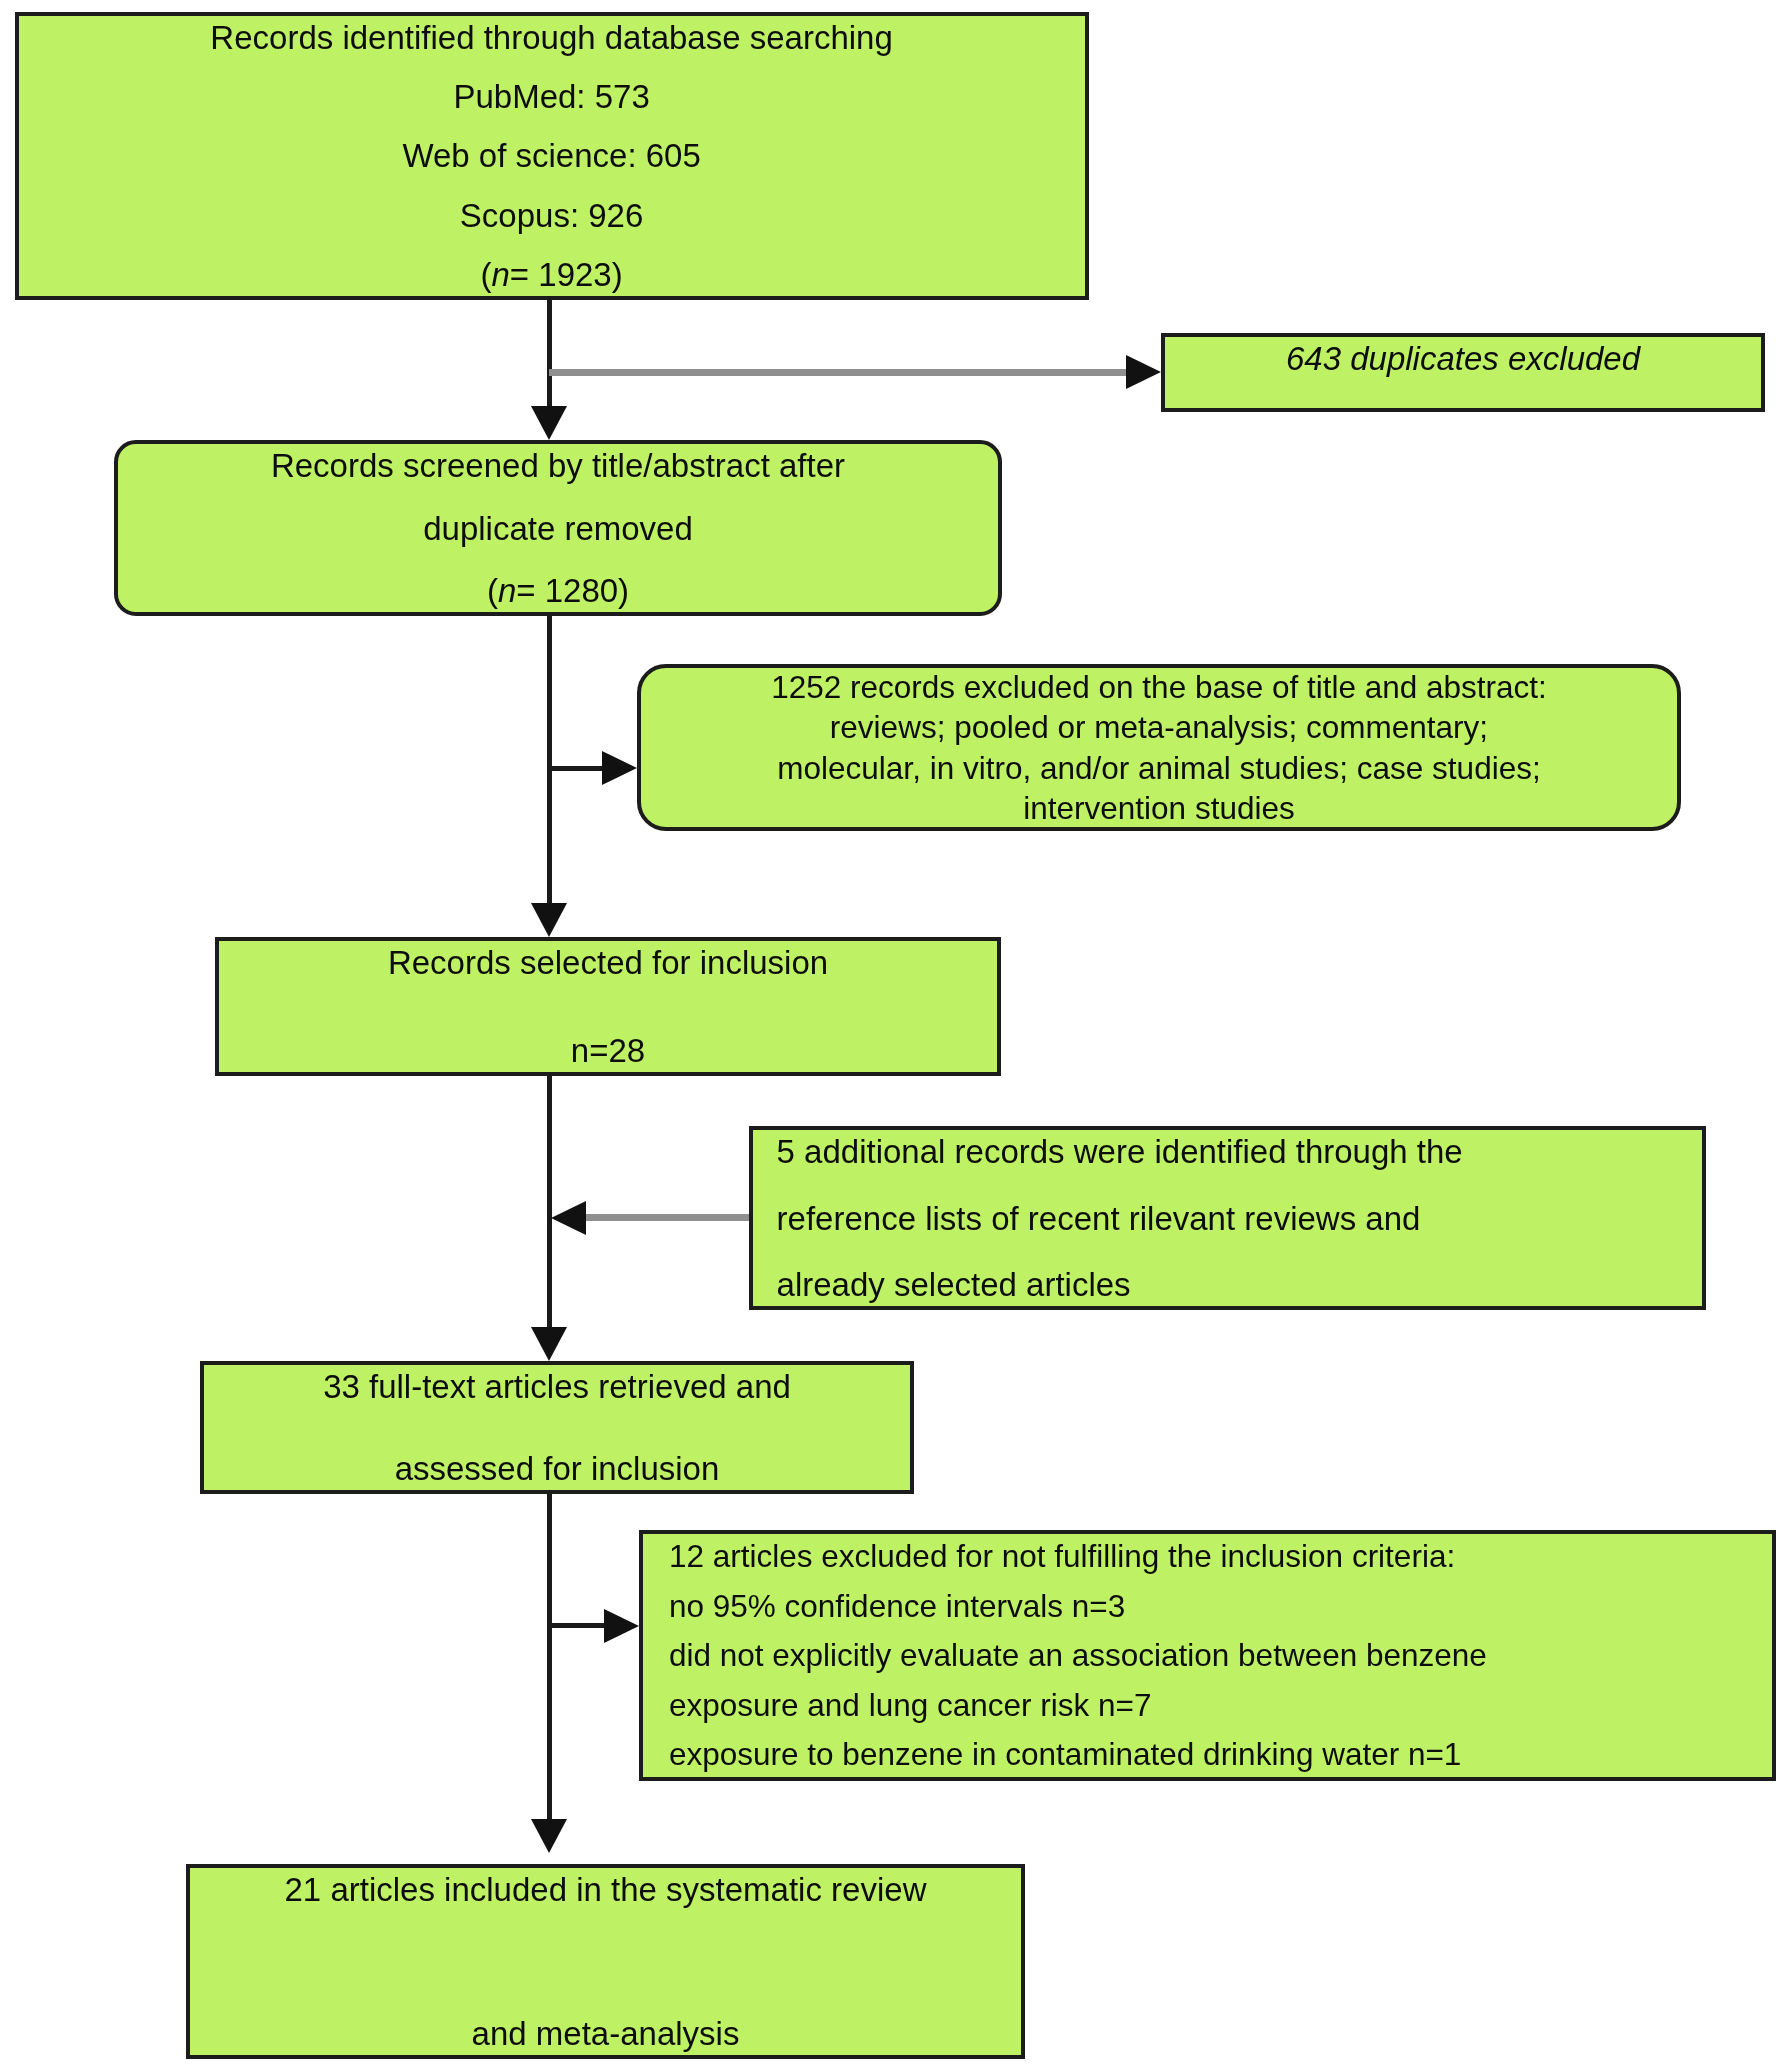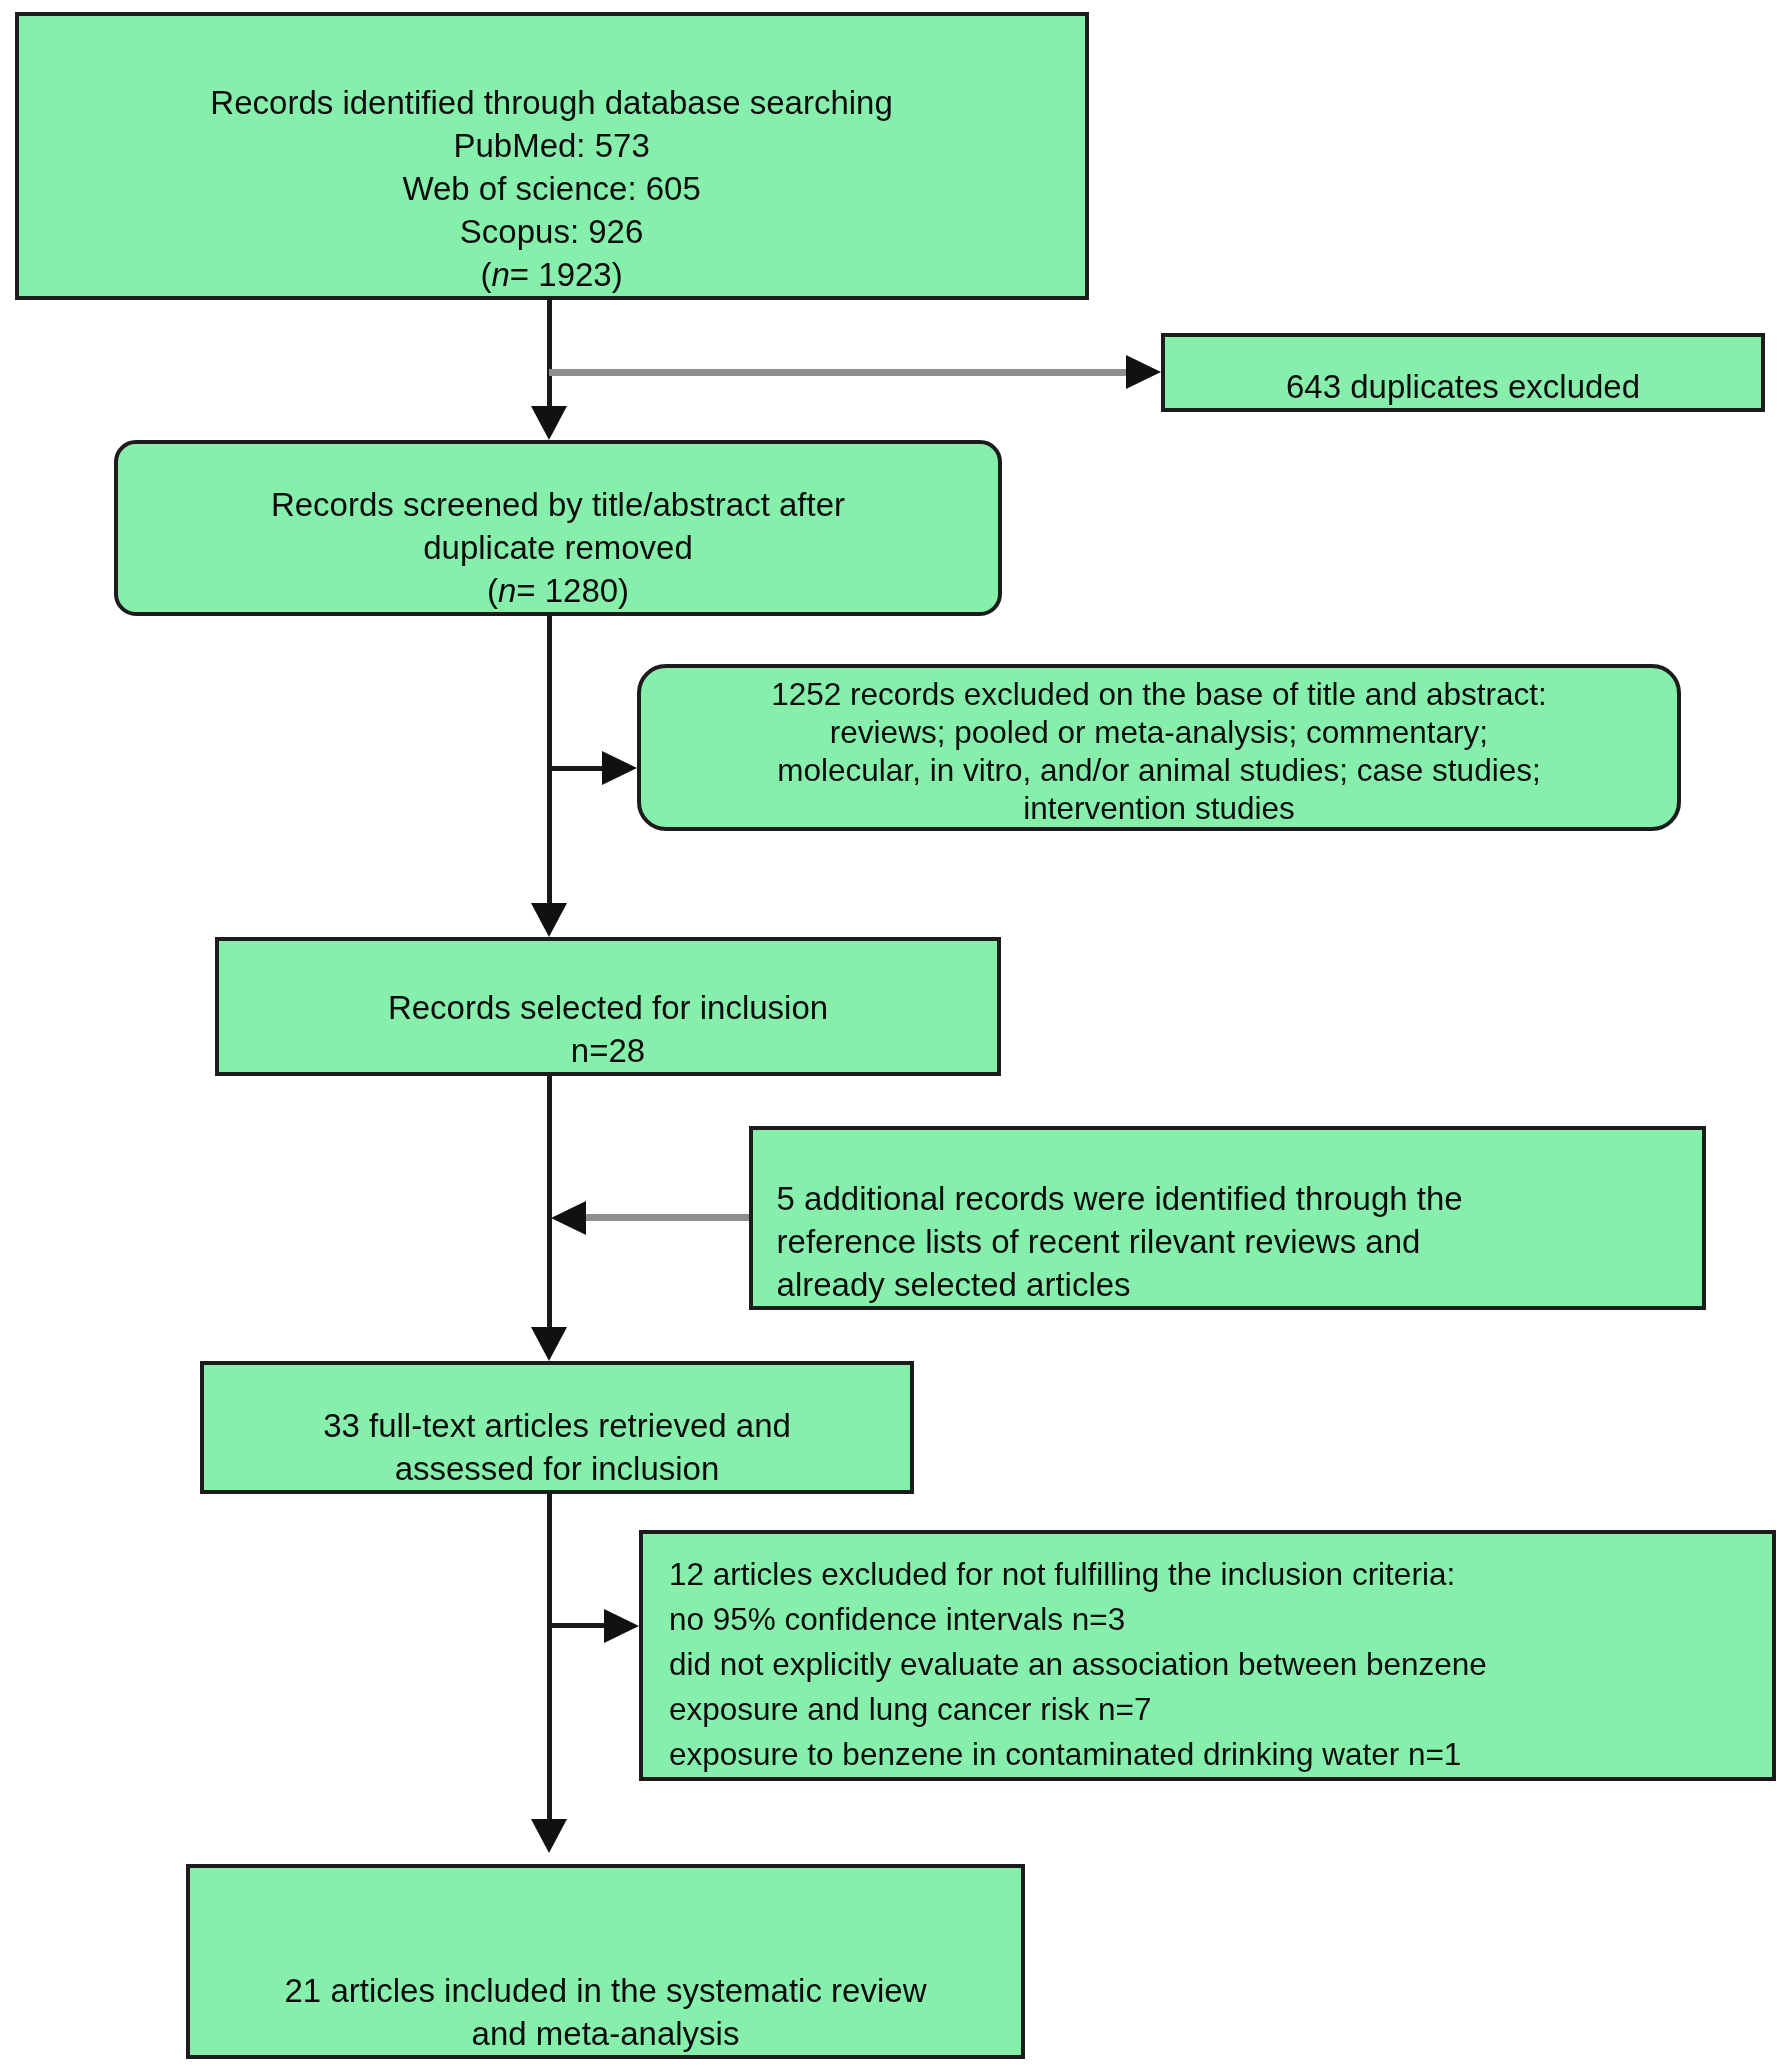--- a/index.html
+++ b/index.html
@@ -8,24 +8,24 @@
     width: 1787px;
     height: 2066px;
     background: #ffffff;
     font-family: "Liberation Sans", sans-serif;
     color: #0d0d0d;
     overflow: hidden;
   }
   .box {
     position: absolute;
     border: 4.5px solid #1c1c1c;
-    background: #86efac;
+    background: #bef264;
     display: flex;
     flex-direction: column;
-    justify-content: flex-end;
+    justify-content: space-between;
     box-sizing: border-box;
   }
   .box .line {
     font-size: 33px;
     line-height: 43px;
     white-space: nowrap;
   }
   .center .line { text-align: center; }
   .left .line { text-align: left; }
   .n-italic { font-style: italic; }
@@ -63,21 +63,21 @@
   .arrow-left {
     position: absolute;
     width: 0; height: 0;
     border-top: 17px solid transparent;
     border-bottom: 17px solid transparent;
     border-right: 35px solid #111111;
   }
 
   
   #box-identified          { left: 14.6px;   top: 11.8px;   width: 1074px; height: 288px; }
-  #box-duplicates-excluded { left: 1161px; top: 333px;  width: 604px; height: 79px; }
+  #box-duplicates-excluded { left: 1161px; top: 333px;  width: 604px; height: 79px; font-style: italic; }
   #box-screened            { left: 114px;  top: 440px;  width: 888px; height: 176px; border-radius: 22px; }
   #box-title-abstract-excluded { left: 637px; top: 664px; width: 1044px; height: 167px; border-radius: 29px; }
   #box-title-abstract-excluded .line { font-size: 31.5px; line-height: 38px; }
   #box-selected            { left: 215px;  top: 937px; width: 786px; height: 139px; }
   #box-additional          { left: 749px; top: 1126px; width: 957px; height: 184px; padding-left: 23.6px; }
   #box-fulltext            { left: 200px;  top: 1361px; width: 714px; height: 133px; }
   #box-fulltext-excluded   { left: 639px; top: 1530px; width: 1137px; height: 251px; padding-left: 26px; }
   #box-fulltext-excluded .line { font-size: 31.5px; line-height: 45px; }
   #box-included            { left: 186px;  top: 1852px; width: 839px; height: 195px; margin-top: 12px; }
 </style>

